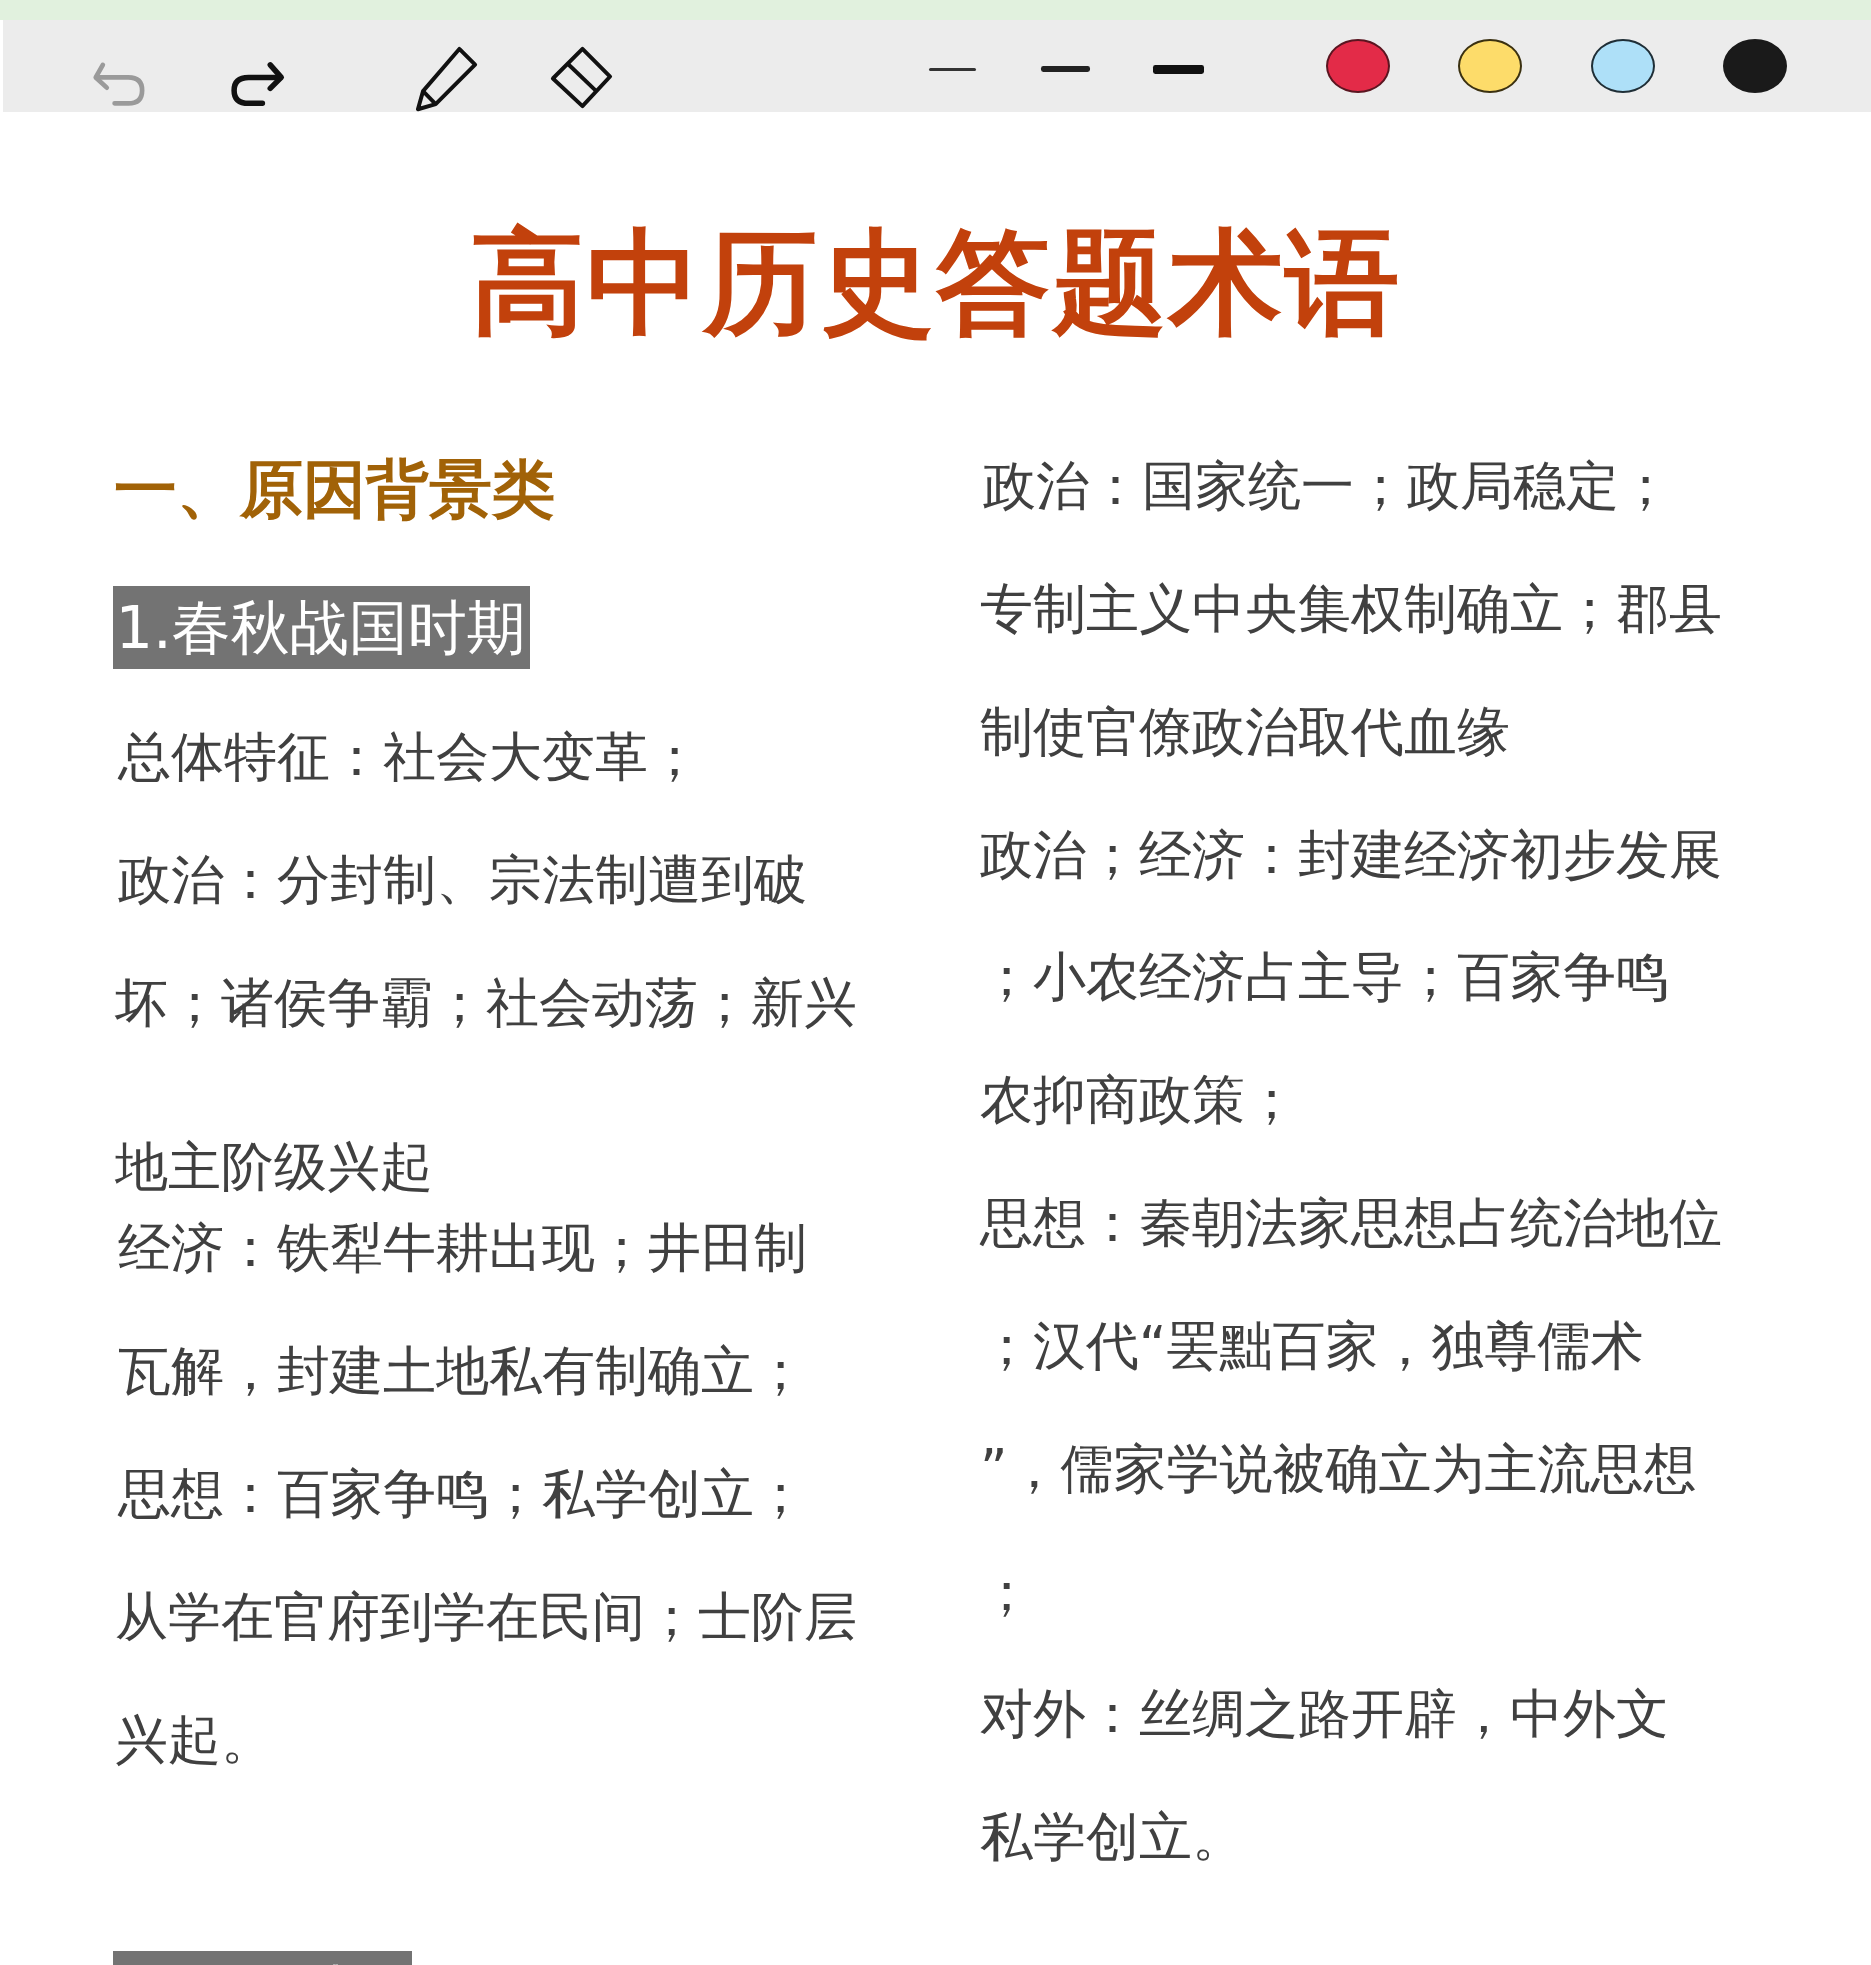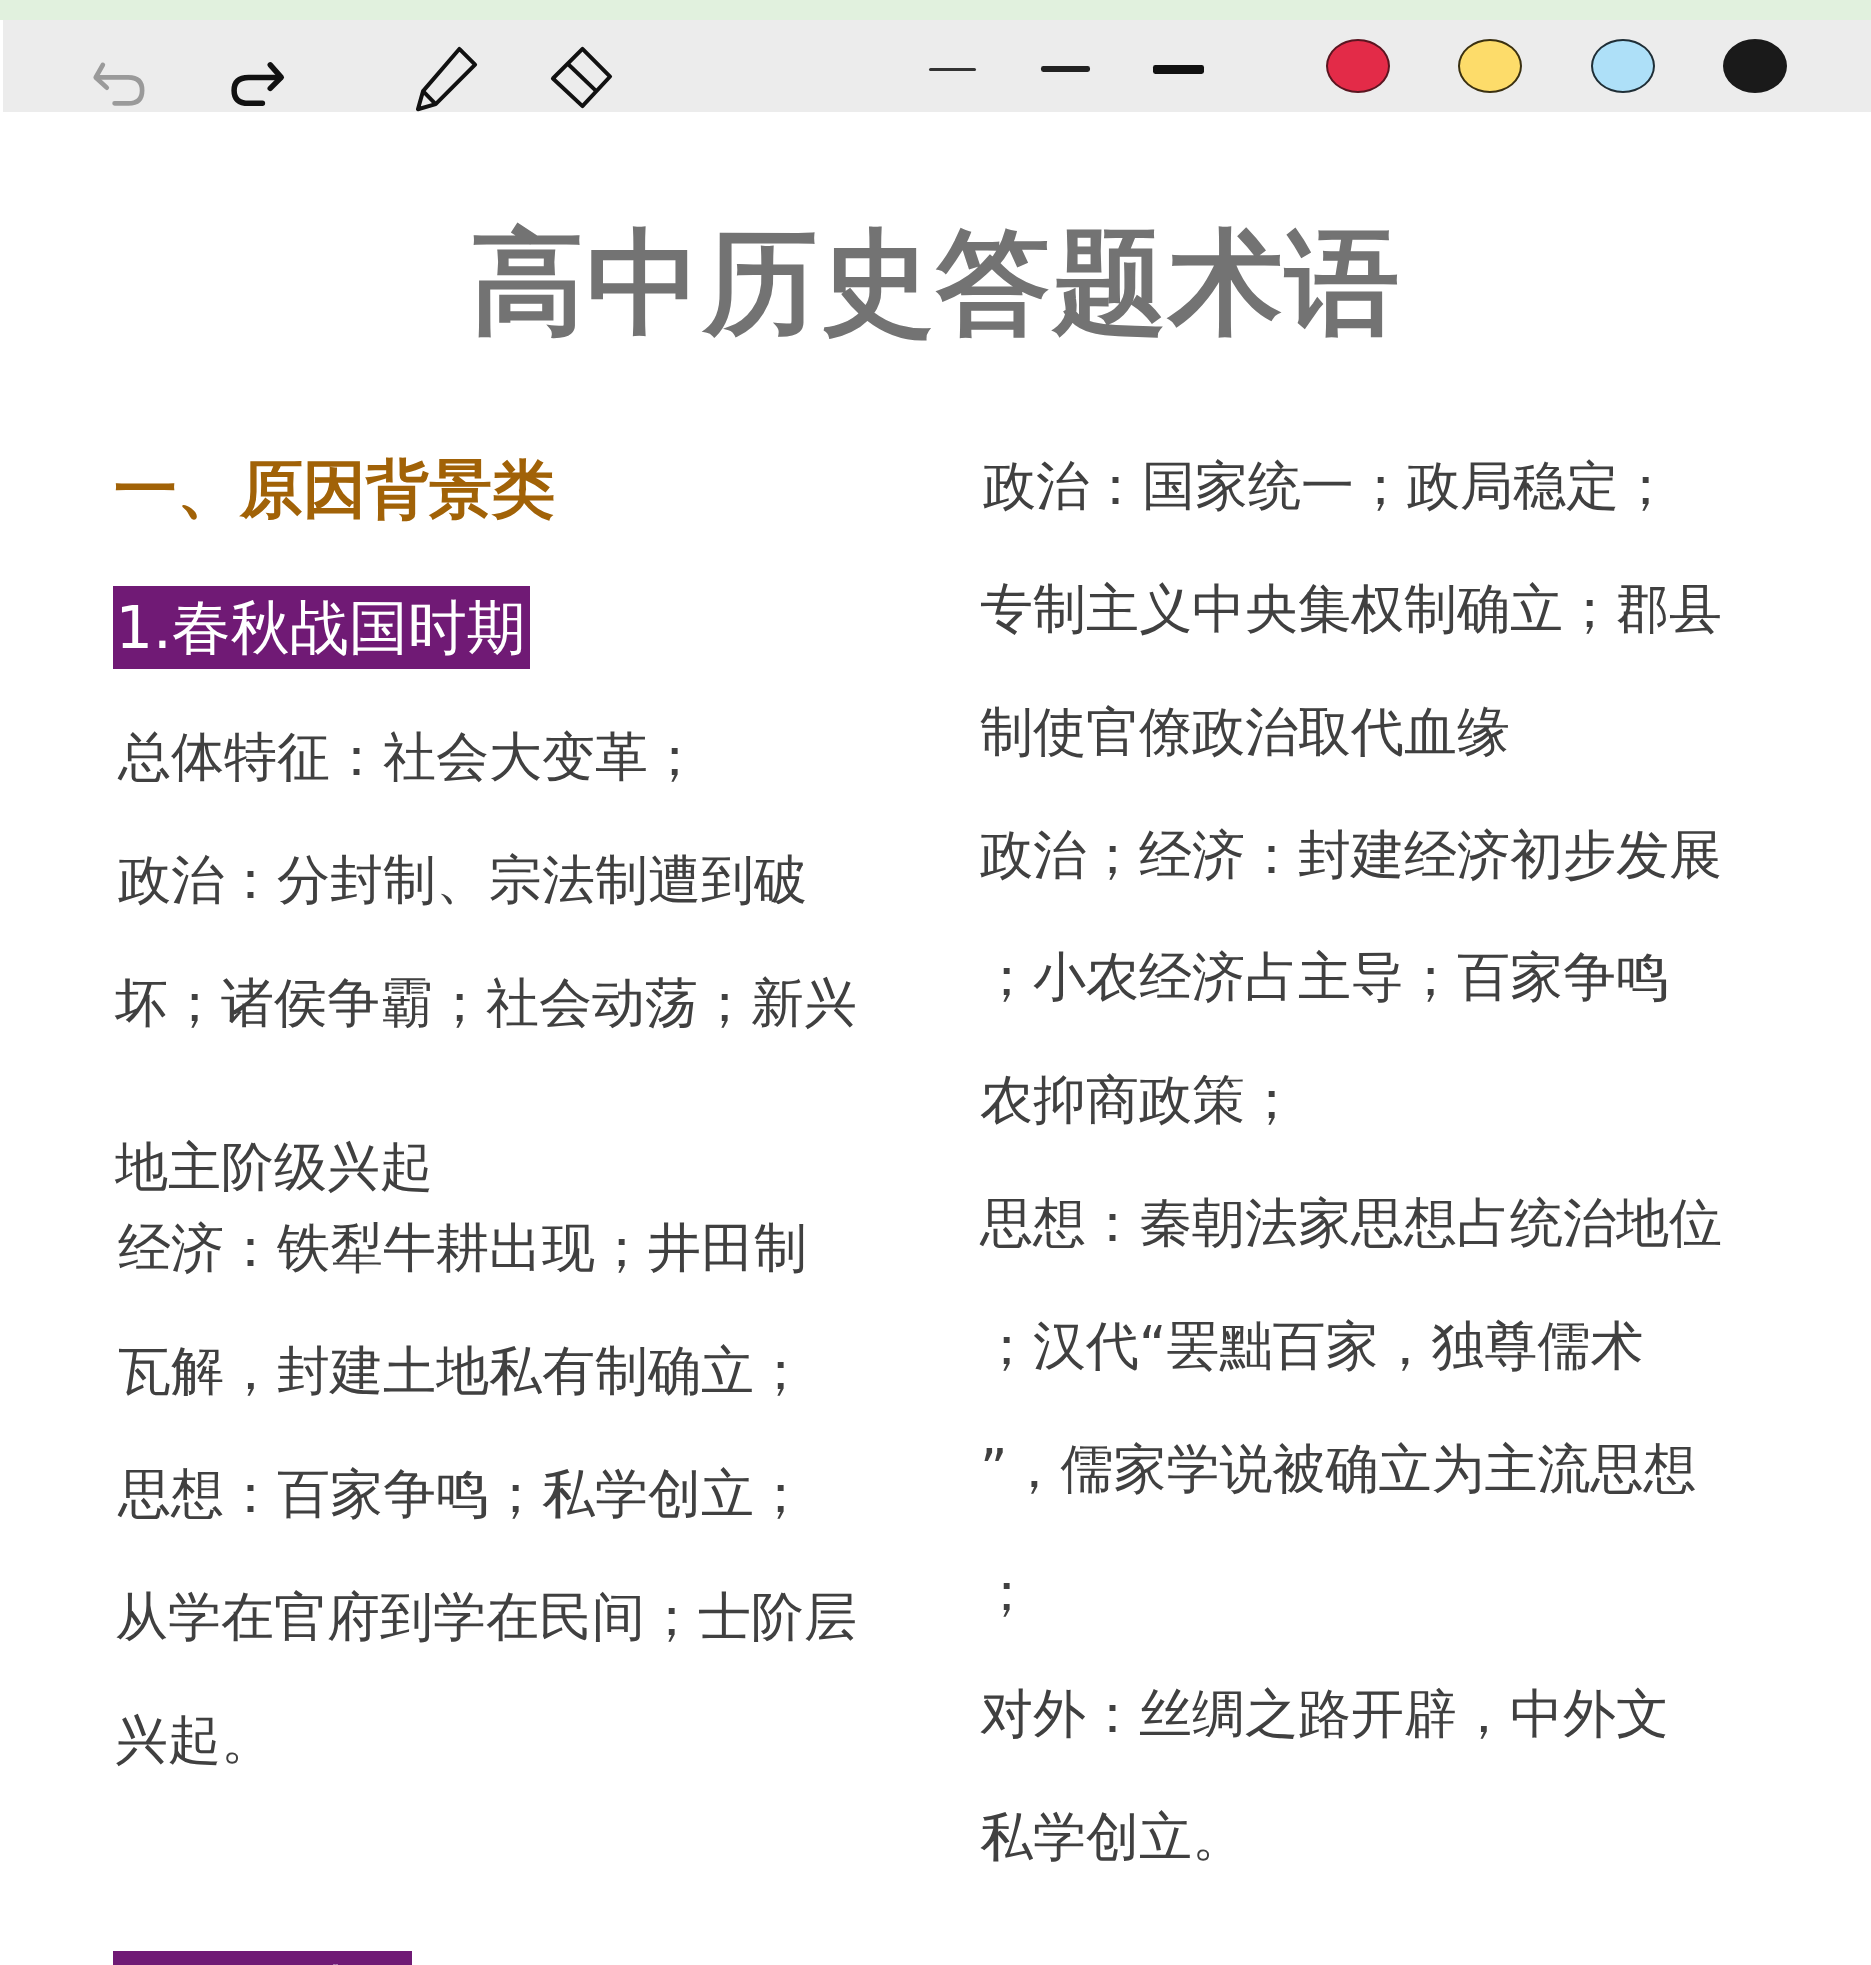--- a/index.html
+++ b/index.html
@@ -11,25 +11,25 @@
   }
   .topband { position:absolute; left:0; top:0; width:1872px; height:19.7px; background:#e1f1de; }
   .toolbar { position:absolute; left:3.1px; top:19.7px; width:1868px; height:92px; background:#ececec; }
   .tb-item { position:absolute; top:37px; }
   .tb-item svg { display:block; }
   .line-btn { position:absolute; height:0; border-radius:2.4px; background:#111; }
   .color-btn { position:absolute; top:19px; width:64px; height:54px; border-radius:50%; border:2.8px solid #222; box-sizing:border-box; }
 
   .title {
     position:absolute; left:0; width:1872px; top:220px; text-align:center;
-    font-size:114px; line-height:126px; color:#737373; font-weight:bold; letter-spacing:2.4px;
+    font-size:114px; line-height:126px; color:#c2410c; font-weight:bold; letter-spacing:2.4px;
   }
   .sec-h { position:absolute; font-size:63px; line-height:71px; font-weight:bold; color:#a16207; white-space:nowrap; }
   .period {
-    position:absolute; background:#701a75; color:#fff; font-size:59px; line-height:83px;
+    position:absolute; background:#737373; color:#fff; font-size:59px; line-height:83px;
     padding:0 3.9px 0 2.4px; white-space:nowrap;
   }
   .line { position:absolute; font-size:53px; line-height:63px; white-space:nowrap; color:#404040; }
 </style>
 </head>
 <body>
 
 <div class="topband"></div>
 <div class="toolbar">
   <div class="tb-item" style="left:88px;">

